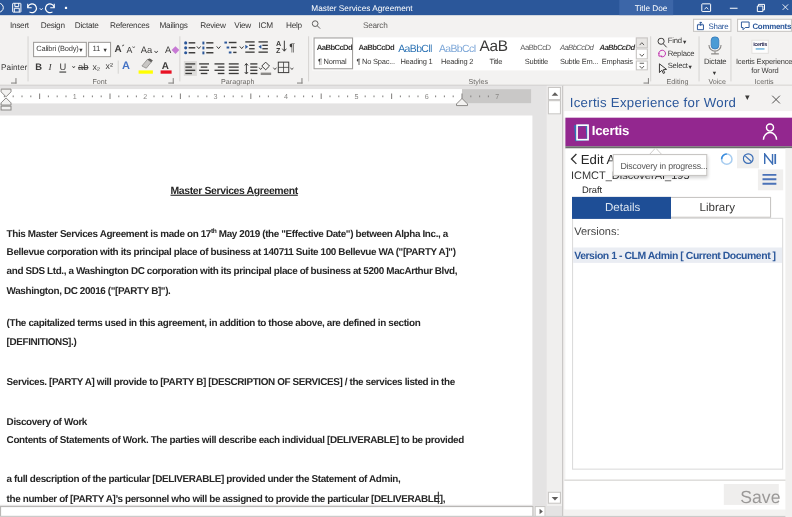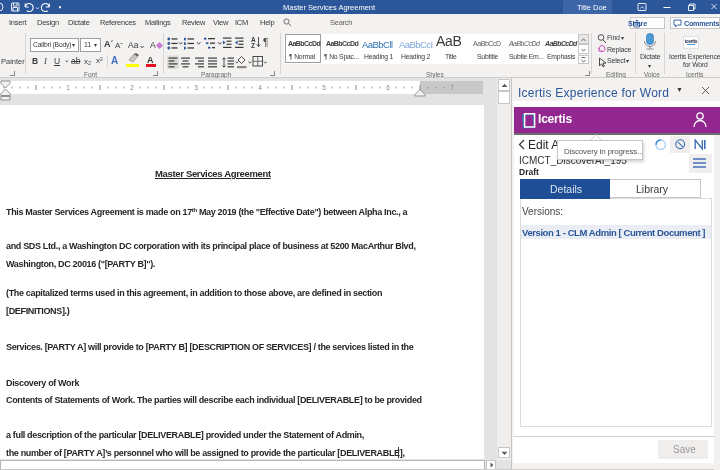--- a/index.html
+++ b/index.html
@@ -80,21 +80,21 @@
       <circle cx="3.5" cy="3.5" r="2.6" fill="none" stroke="#605e5c" stroke-width="0.9"></circle>
       <path d="M5.5 5.5 L8 8" stroke="#605e5c" stroke-width="0.9"></path>
     </svg>
   <div class="menu" style="left:293px;color:#605e5c;padding-left:37px;">Search</div>
 
   <div class="abs" style="left:630px;top:3px;width:35px;height:12px;border:1px solid #c8c6c4;background:#fff;"></div>
   <div class="abs" style="left:670px;top:3px;width:50px;height:12px;border:1px solid #c8c6c4;background:#fff;"></div>
   <svg class="abs" style="left:633px;top:5px;" width="9" height="9" viewBox="0 0 9 9">
       <path d="M1 8 V3.5 H6.5 V8 z M4 4.5 V1 M2.7 2.2 L4 0.9 5.3 2.2" fill="none" stroke="#2b579a" stroke-width="0.9"></path>
     </svg>
-  <div class="menu" style="left:628px;top:4.5px;color:#2b579a;font-weight:bold;font-size:7.2px;letter-spacing:-0.2px;">Share</div>
+  <div class="menu" style="left:644px;top:4.5px;color:#2b579a;font-weight:normal;font-size:7.2px;letter-spacing:-0.2px;">Share</div>
   <svg class="abs" style="left:673px;top:5px;" width="9" height="9" viewBox="0 0 9 9">
       <path d="M1 1 H8 V6 H4.5 L2.5 8 V6 H1 z" fill="none" stroke="#2b579a" stroke-width="0.9"></path>
     </svg>
   <div class="menu" style="left:684px;top:4.5px;color:#2b579a;font-weight:bold;font-size:7.2px;letter-spacing:-0.25px;">Comments</div>
 </div>
 
 <div class="abs" id="ribbon">
   <div class="ribtxt" style="left:1px;top:27px;">Painter</div>
   <div class="launch" style="left:10px;top:41px;"></div>
   <div class="gdiv" style="left:25px;"></div>
@@ -408,47 +408,48 @@
   <svg class="abs" style="left:182px;top:60.5px;" width="12" height="11" viewBox="0 0 12 11">
     <path d="M1.2 10 V1 L8.3 10 V1" stroke="#3b6db5" stroke-width="1.3" fill="none"></path>
     <path d="M10.8 1 V10" stroke="#3b6db5" stroke-width="1.6" fill="none"></path>
   </svg>
   <div class="abs" style="left:177px;top:76px;width:23px;height:19px;background:#f0efee;"></div>
   <svg class="abs" style="left:181px;top:80px;" width="13" height="11" viewBox="0 0 13 11">
       <path d="M0 1 h13 M0 5 h13 M0 9 h13" stroke="#4a72b8" stroke-width="1.7"></path>
     </svg>
 
   <div class="abs" style="left:7px;top:77px;font-size:10px;color:#333333;">ICMCT_DiscoverAI_195</div>
-  <div class="abs" style="left:7px;top:89px;font-size:8.5px;font-weight:bold;color:#262626;">Draft</div>
+  <div class="abs" style="left:17px;top:89px;font-size:8.5px;font-weight:normal;color:#262626;">Draft</div>
 
   <div class="abs" style="left:8px;top:120px;width:192px;height:229px;border:1px solid #dcdcdc;background:#fff;"></div>
 
   <div class="abs" style="left:8px;top:101px;width:181px;height:19px;border:1px solid #c8c6c4;background:#fff;"></div>
   <div class="abs" style="left:8px;top:101px;width:90px;height:19.5px;background:#1e4e96;"></div>
   <div class="abs" style="left:38px;top:105px;font-size:10.5px;color:#dbe5f1;">Details</div>
   <div class="abs" style="left:124px;top:105px;font-size:10.5px;color:#3b3a39;">Library</div>
 
   <div class="abs" style="left:10px;top:128px;font-size:10px;color:#444444;">Versions:</div>
   <div class="abs" style="left:9px;top:147px;width:190px;height:14px;background:#eaedf3;"></div>
   <div class="abs" style="left:10px;top:149px;font-size:9.5px;font-weight:bold;color:#2b579a;letter-spacing:-0.42px;">Version 1 - CLM Admin [ Current Document ]</div>
 
   <div id="pfooter"></div>
   <div class="abs" style="left:146px;top:362px;width:50px;height:19px;background:#efeeed;"></div>
-  <div class="abs" style="left:161px;top:366px;font-size:10px;color:#9b9998;">Save</div>
+  <div class="abs" style="left:161px;top:366px;font-size:16px;color:#9b9998;">Save</div>
 
   <svg class="abs" style="left:74px;top:56px;" width="20" height="9" viewBox="0 0 20 9">
       <path d="M2 9 L10 0.5 L18 9 z" fill="#ffffff" stroke="#c8c6c4" stroke-width="0.8"></path>
     </svg>
   <div class="abs" style="left:45px;top:62px;width:86px;height:20px;background:#ffffff;border:1px solid #c8c6c4;box-shadow:1px 2px 3px rgba(0,0,0,0.18);"></div>
   <div class="abs" style="left:52px;top:68.5px;font-size:8px;letter-spacing:-0.18px;color:#555555;white-space:nowrap;">Discovery in progress...</div>
 </div>
 
 <div class="abs" style="left:0;top:0;width:511px;height:470px;overflow:hidden;pointer-events:none;">
   <div class="dl" style="left:155px;top:168px;font-weight:bold;text-decoration:underline;font-size:9.5px;">Master Services Agreement</div>
   <div class="dl" style="left:6px;top:207px;">This Master Services Agreement is made on 17<span style="font-size:6px;vertical-align:3px;">th</span> May 2019 (the "Effective Date") between Alpha Inc., a</div>
+  <div class="dl" style="left:6px;top:224px;">Bellevue corporation with its principal place of business at 140711 Suite 100 Bellevue WA ("[PARTY A]")</div>
   <div class="dl" style="left:6px;top:241px;">and SDS Ltd., a Washington DC corporation with its principal place of business at 5200 MacArthur Blvd,</div>
   <div class="dl" style="left:6px;top:259px;">Washington, DC 20016 ("[PARTY B]").</div>
   <div class="dl" style="left:6px;top:288px;">(The capitalized terms used in this agreement, in addition to those above, are defined in section</div>
   <div class="dl" style="left:6px;top:306px;">[DEFINITIONS].)</div>
   <div class="dl" style="left:6px;top:342px;">Services. [PARTY A] will provide to [PARTY B] [DESCRIPTION OF SERVICES] / the services listed in the</div>
   <div class="dl" style="left:6px;top:378px;">Discovery of Work</div>
   <div class="dl" style="left:6px;top:395px;">Contents of Statements of Work. The parties will describe each individual [DELIVERABLE] to be provided</div>
   <div class="dl" style="left:6px;top:430px;">a full description of the particular [DELIVERABLE] provided under the Statement of Admin,</div>
   <div class="dl" style="left:6px;top:448px;">the number of [PARTY A]’s personnel who will be assigned to provide the particular [DELIVERABLE],</div>
 </div>

